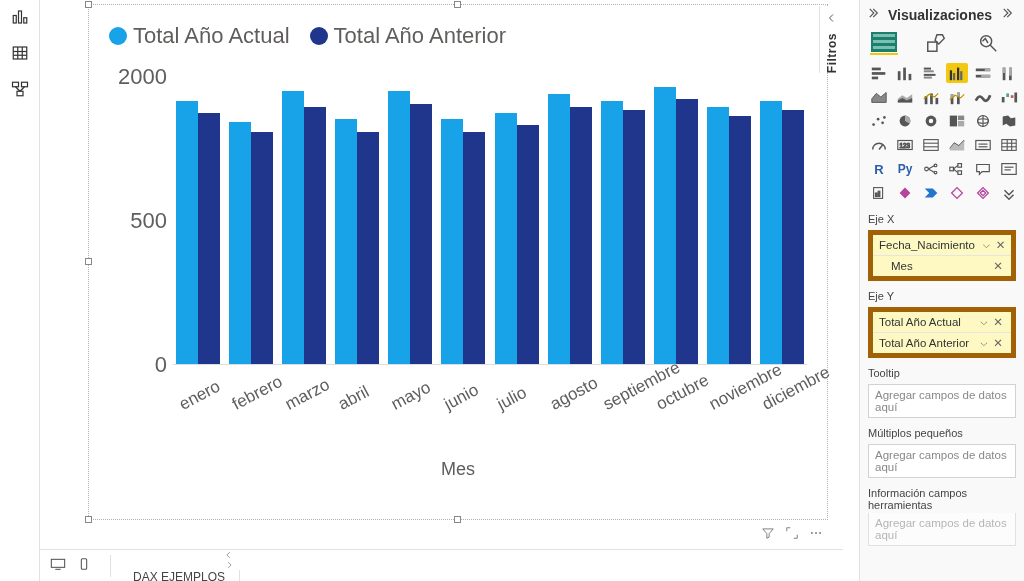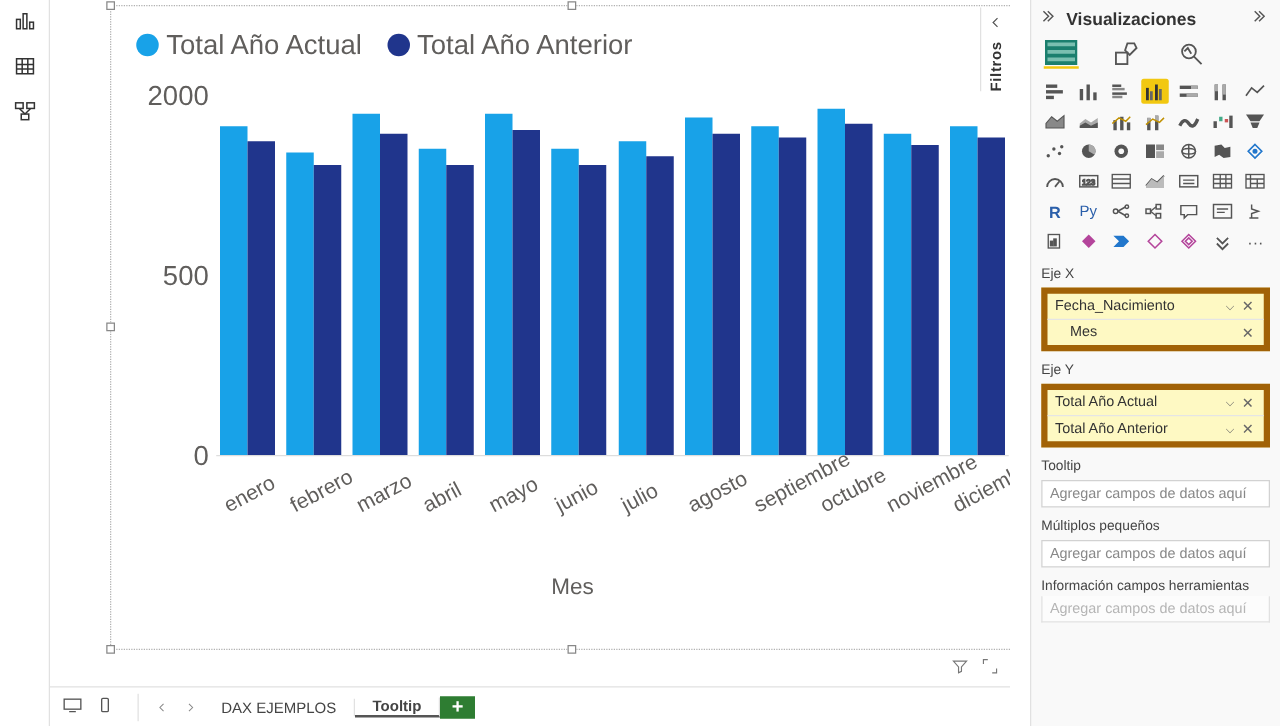--- a/index.html
+++ b/index.html
@@ -33,21 +33,21 @@
   .xaxis-labels { margin-left:64px; margin-top:6px; height:84px; position:relative; }
   .xlabel { position:absolute; font-size:17px; color:#605e5c; transform:rotate(-28deg); transform-origin:left top; white-space:nowrap; }
   .xaxis-title { text-align:center; font-size:18px; color:#605e5c; margin-top:4px; }
   
   .chart-actions { position:absolute; right:4px; bottom:-24px; display:flex; gap:10px; color:#666; }
   .chart-actions svg { width:14px; height:14px; }
   
   .filters-tab { position:absolute; right:0; top:6px; width:24px; background:#fff; border-left:1px solid #e1e1e1; display:flex; flex-direction:column; align-items:center; padding-top:6px; gap:6px; }
   .filters-tab .rot { writing-mode:vertical-rl; transform:rotate(180deg); font-size:12px; font-weight:600; color:#333; letter-spacing:0.5px; }
   
-  .viz-pane { width:200px; border-left:1px solid #e1e1e1; background:#f9f9f9; display:flex; flex-direction:column;margin-left:16px; }
+  .viz-pane { width:165px; border-left:1px solid #e1e1e1; background:#f9f9f9; display:flex; flex-direction:column;margin-left:16px; }
   .viz-header { display:flex; align-items:center; gap:6px; padding:6px 8px 2px 8px; font-size:14px; font-weight:600; color:#333; }
   .viz-header .chev { margin-left:auto; }
   .viz-header .chev svg { width:14px; height:14px; }
   .viz-sub { padding:0 8px; font-size:11px; color:#555; }
   .viz-tabs { display:flex; gap:24px; padding:6px 10px 4px 10px; align-items:center; }
   .viz-tabs .tab { width:28px; height:24px; display:flex; align-items:center; justify-content:center; }
   .viz-tabs .tab.active { border-bottom:2.5px solid #f2c811; }
   .viz-gallery { padding:4px 8px; display:grid; grid-template-columns:repeat(7, 1fr); gap:4px 4px; }
   .viz-gallery .g { width:22px; height:20px; display:flex; align-items:center; justify-content:center; background:transparent; border-radius:2px; }
   .viz-gallery .g.sel { background:#f2c811; }
@@ -59,21 +59,21 @@
   .field-row.sub { padding-left:18px; }
   .field-row .spacer { flex:1; }
   .field-row .x { color:#666; padding:0 2px; }
   .field-row .caret { font-size:9px; color:#666; }
   .placeholder-well { margin:3px 8px; border:1px solid #d2d2d2; background:#fff; font-size:11.5px; color:#888; padding:4px 6px; }
   
   .footer { height:32px; border-top:1px solid #e1e1e1; display:flex; align-items:center; background:#fff; }
   .footer .dev { display:flex; gap:10px; padding:0 10px; color:#555; }
   .footer .dev svg { width:16px; height:14px; }
   .footer .vbar { width:1px; height:22px; background:#e1e1e1; margin:0 8px; }
-  .tabs { display:flex; height:100%; align-items:center; }
+  .tabs { display:flex; height:100%; align-items:flex-end;flex-direction:column; }
   .tab-page { border-right:1px solid #e1e1e1; padding:0 14px; display:flex; align-items:center; font-size:12px; color:#444; }
   .tab-page.active { border-bottom:2px solid #555; font-weight:700; }
   .tab-add { display:flex; align-items:center; justify-content:center; width:28px; background:#2e7d32; color:#fff; font-size:16px; font-weight:bold; }
 </style>
 </head>
 <body>
 
 <div class="app">
 
   <div class="views-rail">
@@ -488,21 +488,21 @@
             <line x1="6" y1="2" x2="6" y2="14"></line>
             <line x1="6" y1="10" x2="18" y2="10"></line>
             <line x1="12" y1="6" x2="12" y2="14"></line>
           </svg>
         </div>
 
       <div class="g">
           <span style="font-weight:bold;color:#2b5faa;font-size:13px">R</span>
         </div>
       <div class="g">
-          <span style="font-weight:normal;color:#2b5faa;font-size:12px">Py</span>
+          <span style="font-weight:bold;color:#2b5faa;font-size:12px">Py</span>
         </div>
       <div class="g">
           <svg viewBox="0 0 20 16" fill="none" stroke="#555" stroke-width="1.3">
             <circle cx="5" cy="8" r="2"></circle>
             <line x1="7" y1="8" x2="14" y2="4"></line>
             <line x1="7" y1="8" x2="14" y2="12"></line>
             <circle cx="15" cy="4" r="1.5"></circle>
             <circle cx="15" cy="12" r="1.5"></circle>
           </svg>
         </div>

